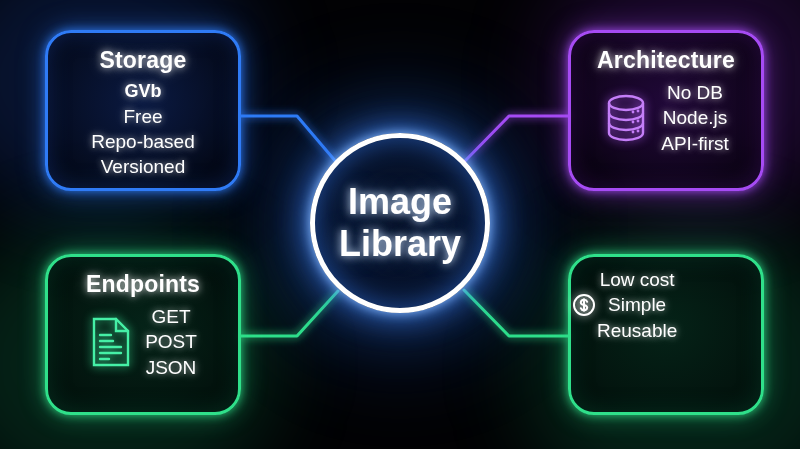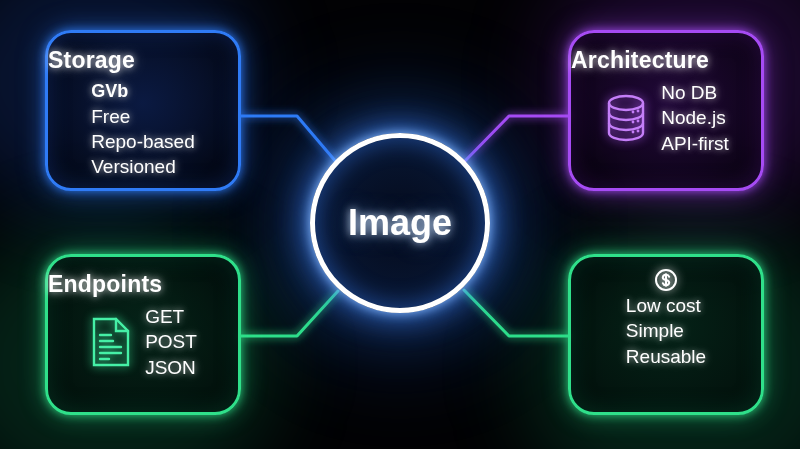--- a/index.html
+++ b/index.html
@@ -35,20 +35,21 @@
     width: 800px; height: 449px;
     pointer-events: none;
   }
 
   
   .card {
     position: absolute;
     box-sizing: border-box;
     border-radius: 26px;
     border: 3px solid;
+    text-align: center;
     padding-top: 10px;
     background: rgba(0,0,0,0.35);
   }
   .card-title {
     font-size: 23px;
     font-weight: bold;
     letter-spacing: 0.2px;
     color: #ffffff;
     margin: 4px 0 6px 0;
     text-shadow: 0 0 7px rgba(255,255,255,0.75), 0 0 16px rgba(255,255,255,0.35);
@@ -226,36 +227,37 @@
       </span>
       <div class="lines">
         <div>GET</div>
         <div>POST</div>
         <div>JSON</div>
       </div>
     </div>
   </div>
 
   <div class="card" id="card-benefits">
-    <div style="display:flex; flex-direction:column; align-items:center;">
+    <div style="display:flex; flex-direction:row; align-items:center;">
       <span>
         <svg class="icon-svg" width="26" height="26" viewBox="0 0 26 26" fill="none" stroke="#ffffff" stroke-width="2" style="filter: drop-shadow(0 0 5px rgba(255,255,255,0.9));">
           <circle cx="13" cy="13" r="10"></circle>
           <path d="M13,6.5 v13" stroke-width="2"></path>
           <path d="M16.2,9.8 a3.3,3.1 0 0 0 -6.4,0.6 c0,1.6 1.6,2.2 3.2,2.6 c1.6,0.4 3.2,1 3.2,2.6
                    a3.3,3.1 0 0 1 -6.4,0.6" stroke-width="2" stroke-linecap="round"></path>
         </svg>
       </span>
       <div class="lines">
         <div>Low cost</div>
         <div>Simple</div>
         <div>Reusable</div>
       </div>
     </div>
   </div>
 
   <div id="hub">
     <div class="hub-text">
       <div>Image</div>
+      <div>Library</div>
     </div>
   </div>
 
 </div>
 
 </body></html>

